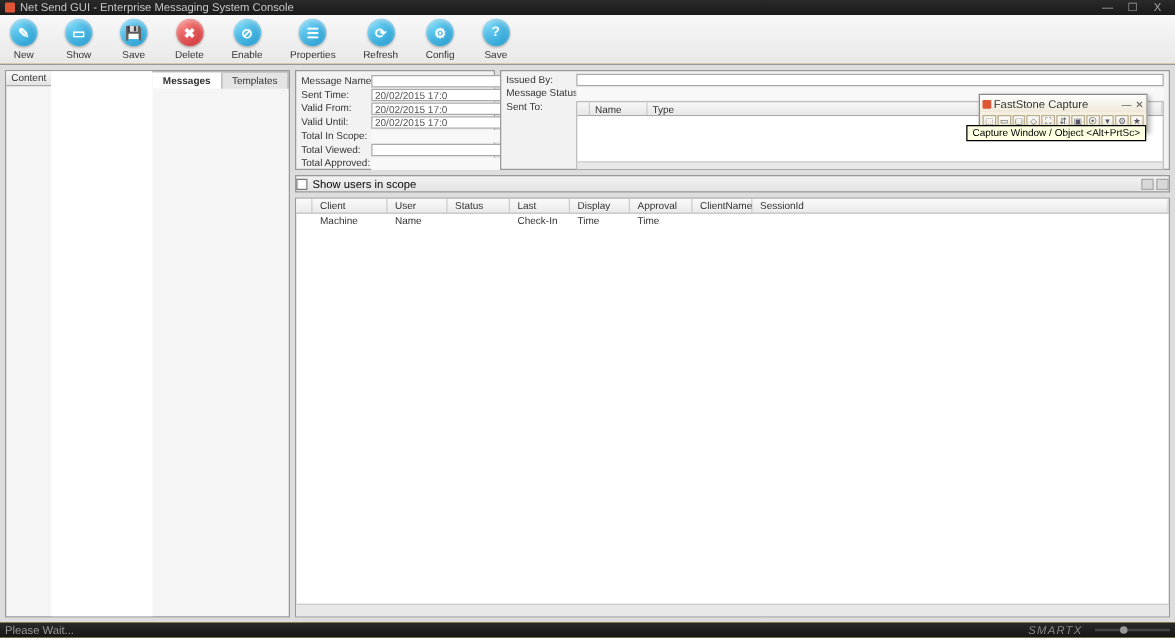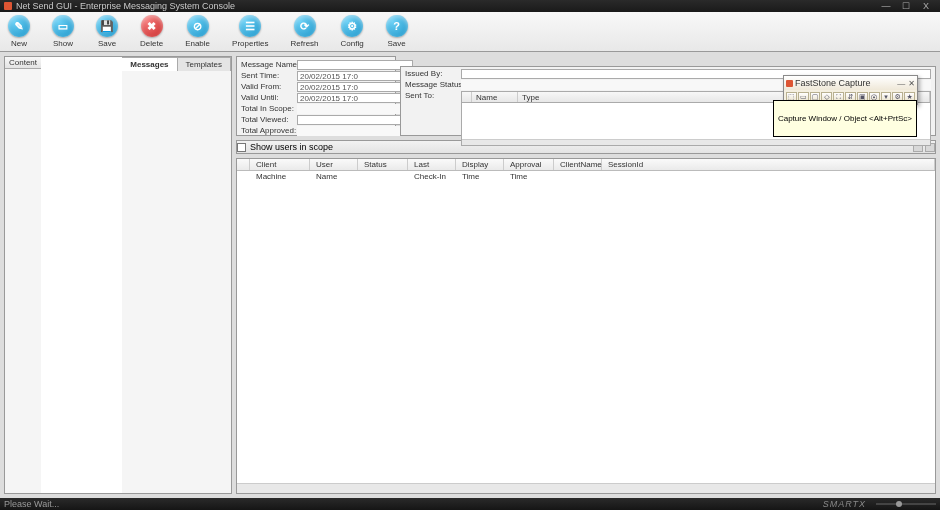--- a/index.html
+++ b/index.html
@@ -34,21 +34,21 @@
   .left-pane .content-body { flex: 1; background: #fff; }
   .left-pane .tabs { height: 14px; background: #e4e4e4; display: flex; border-top: 1px solid #aaa; }
   .left-pane .tab { padding: 1px 8px; border-right: 1px solid #aaa; font-size: 8px; color: #333; cursor: pointer; line-height: 12px; }
   .left-pane .tab.active { background: #fff; font-weight: bold; }
 
   .right-pane { flex: 1; display: flex; flex-direction: column; gap: 4px; min-height: 0; }
 
   .details-row { display: flex; gap: 4px; height: 80px; }
   .form-block { background: #f2f2f2; border: 1px solid #999; padding: 2px 4px; }
   .form-left { width: 160px; display: grid; grid-template-columns: 56px 1fr; grid-auto-rows: 11px; align-items: center; row-gap: 0; }
-  .form-right { flex: 1; display: grid; grid-template-columns: 56px 1fr; grid-auto-rows: 11px; align-items: start; row-gap: 0; position: relative; margin-top: 10px; }
+  .form-right { flex: 1; display: grid; grid-template-columns: 56px 1fr; grid-auto-rows: 11px; align-items: start; row-gap: 0; position: relative; }
   .flabel { color: #333; font-size: 8px; white-space: nowrap; }
   .fval, .fval-input { height: 10px; border: 1px solid #aaa; background: #fff; font-size: 8px; padding: 0 2px; color: #444; }
   .fval-ro { height: 10px; background: #f8f8f8; font-size: 8px; color: #555; padding: 0 2px; }
   .dt { display: flex; align-items: center; gap: 1px; }
   .dt .dtv { flex: 1; height: 10px; border: 1px solid #aaa; background: #fff; font-size: 8px; padding: 0 2px; color: #555; }
   .dt .dd { width: 8px; height: 10px; border: 1px solid #aaa; background: #eee; text-align: center; font-size: 6px; line-height: 8px; color: #555; cursor: pointer; }
 
   .sent-to-cell { grid-row: span 5; align-self: stretch; display:flex; flex-direction:column; }
   .grid { border: 1px solid #aaa; background: #fff; flex:1; display:flex; flex-direction:column; }
   .grid .ghdr { display: flex; background: linear-gradient(#f7f7f7,#e7e7e7); border-bottom: 1px solid #aaa; height: 11px; }
@@ -74,21 +74,21 @@
   .statusbar .bknob { width:6px;height:6px;border-radius:50%;background:#999;position:absolute;left:20px;top:-2px;}
 
   
   .faststone { position: absolute; top: 75px; right: 22px; width: 135px; background: #f8f4ec; border: 1px solid #8a8a8a; box-shadow: 2px 2px 4px rgba(0,0,0,.3); z-index: 100; }
   .faststone .fs-title { height: 10px; background: linear-gradient(#fff,#efe8d8); display:flex; align-items:center; padding:7px 2px; font-size:8px; color:#333; }
   .faststone .fs-title .fs-ico { width:7px;height:7px;background:#d53;margin-right:2px;border-radius:1px;}
   .faststone .fs-title .fs-ctrl { margin-left:auto; display:flex; gap:3px; color:#555;}
   .faststone .fs-title .fs-ctrl span{cursor:pointer; font-size:8px;}
   .faststone .fs-toolbar { height: 14px; display:flex; align-items:center; padding: 1px 2px; gap:1px; background:#f4efe0;}
   .faststone .fs-toolbar .fsb { width:11px; height:11px; border:1px solid #b8b090; background:linear-gradient(#fff,#e8e0c8); cursor:pointer; display:flex;align-items:center;justify-content:center;font-size:7px;color:#556;}
-  .faststone .fs-tip { position:absolute; top: 24px; right: 0; background: #ffffe1; border:1px solid #000; padding: 13px 4px; font-size:8px; color:#000; white-space:nowrap;}
+  .faststone .fs-tip { position:absolute; top: 24px; right: 0; background: #ffffe1; border:1px solid #000; padding: 1px 4px; font-size:8px; color:#000; white-space:nowrap;}
 </style>
 </head>
 <body>
 
 <div class="window">
 
   <div class="titlebar">
     <div class="app-icon"></div>
     <div class="title-text">Net Send GUI - Enterprise Messaging System Console</div>
     <div class="win-ctrl">—</div>

